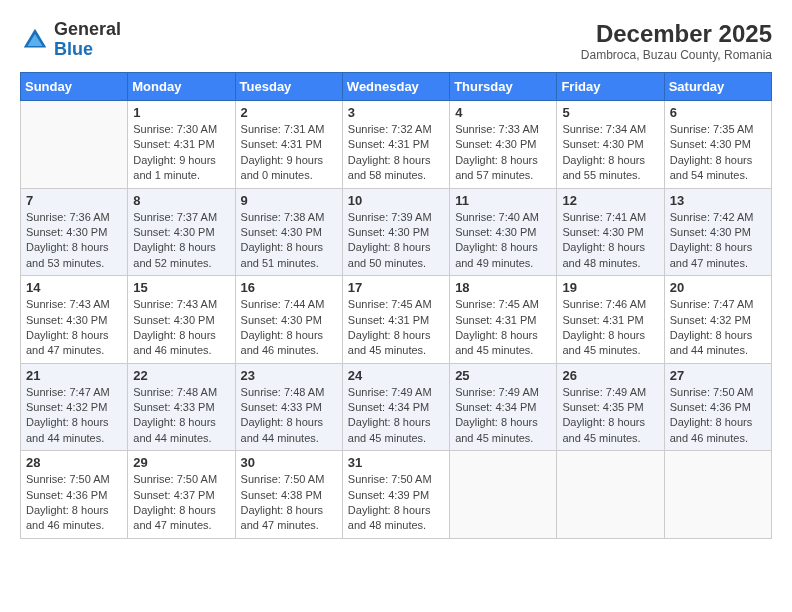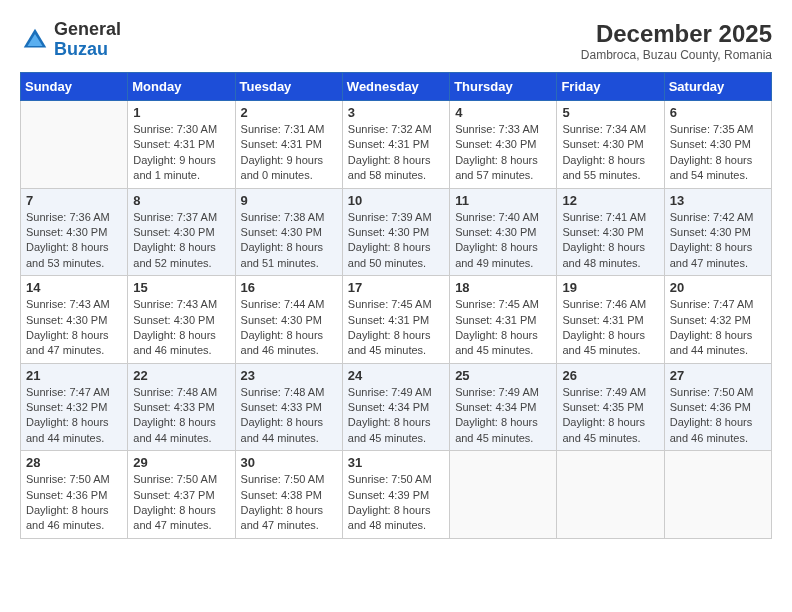--- a/index.html
+++ b/index.html
@@ -43,21 +43,21 @@
     .subtitle {
       font-size: 12px;
       color: #555;
     }
     table {
       width: 100%;
       border-collapse: collapse;
       font-size: 11px;
     }
     thead tr {
-      background-color: #1d4ed8;
+      background-color: #3b82f6;
       color: #fff;
     }
     thead th {
       padding: 6px 4px;
       text-align: left;
       font-size: 13px;
       font-weight: bold;
       border: 1px solid #2a6ab8;
     }
     tbody tr {
@@ -95,21 +95,21 @@
 <body>
 
 <div class="header-area">
   <div class="logo">
     <svg class="logo-icon" viewBox="0 0 40 40">
       <polygon points="20,5 35,30 5,30" fill="#1a6fba"></polygon>
       <polygon points="20,12 30,28 10,28" fill="#5aaff0"></polygon>
     </svg>
     <div class="logo-text">
       <span class="logo-general">General</span><br>
-      <span class="logo-blue">Buzau</span>
+      <span class="logo-blue">Blue</span>
     </div>
   </div>
   <div class="title-area">
     <div class="month-title">December 2025</div>
     <div class="subtitle">Dambroca, Buzau County, Romania</div>
   </div>
 </div>
 
 <table>
   <thead>

